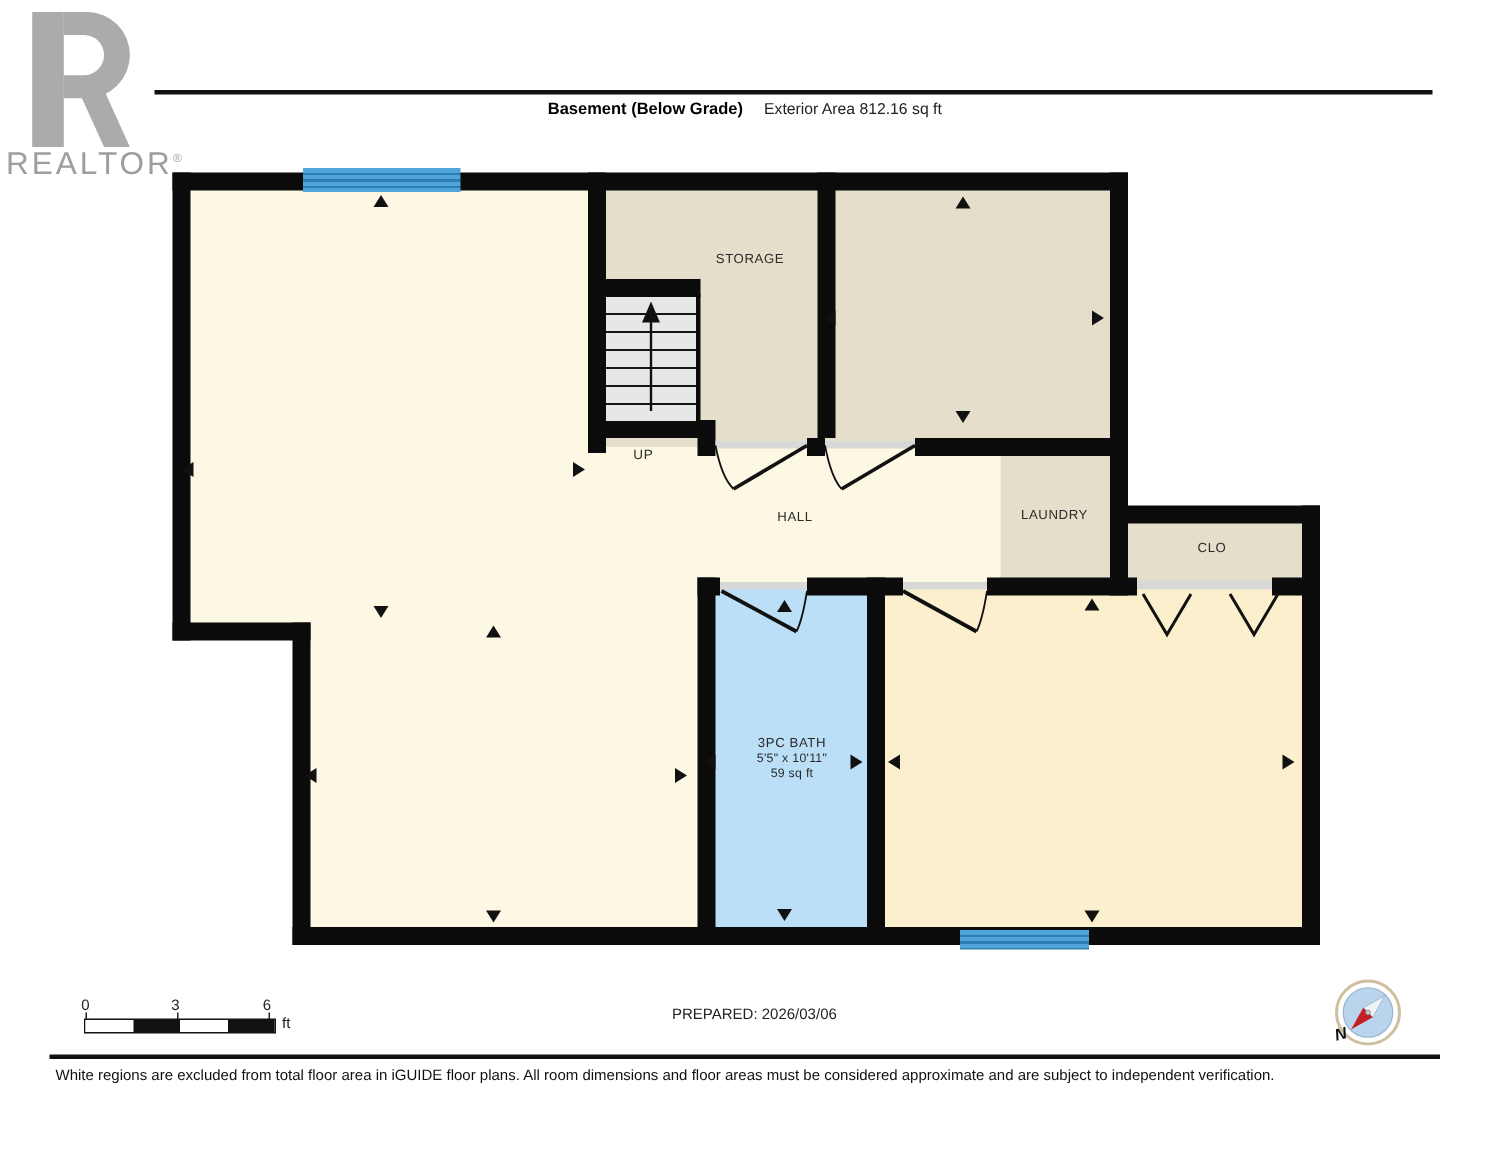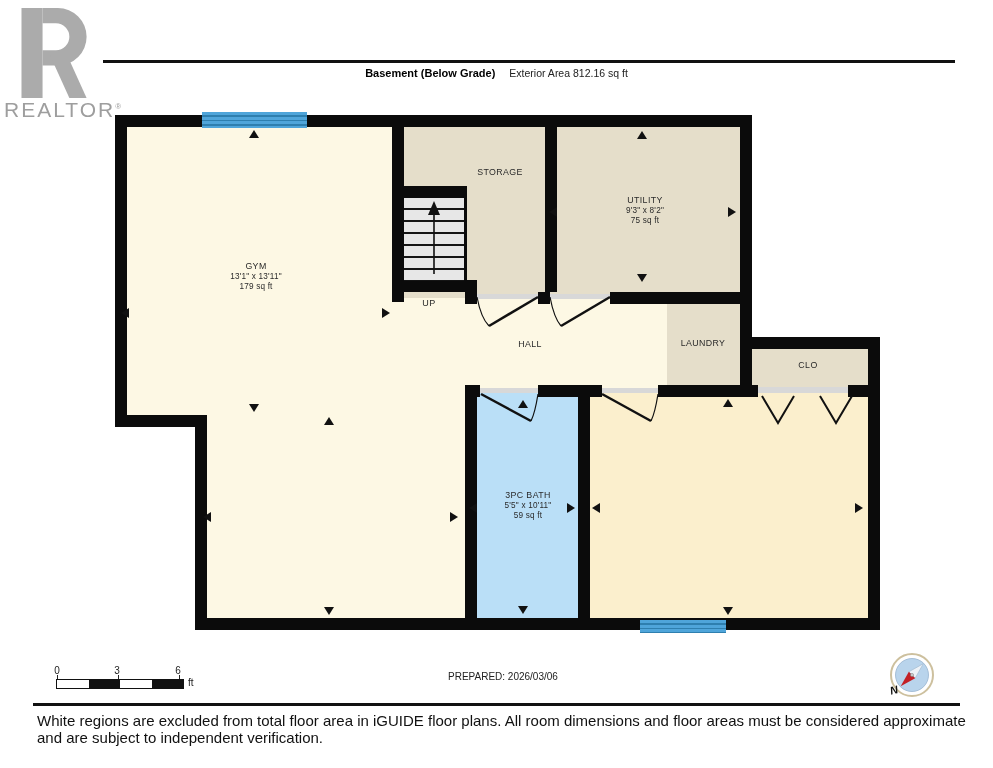--- a/index.html
+++ b/index.html
@@ -69,21 +69,21 @@
   .scale-bar{position:absolute;left:56px;top:679px;width:126px;height:8px;border:1px solid #111;
              display:flex;}
   .scale-seg{flex:1;height:100%;}
   .scale-seg.w{background:#fff;} .scale-seg.b{background:#111;}
   .scale-unit{position:absolute;left:188px;top:677px;font-size:10px;color:#222;}
   .prepared{position:absolute;left:448px;top:671px;font-size:10px;color:#222;}
   .compass{position:absolute;left:888px;top:650px;}
   .compass-n{position:absolute;left:890px;top:684px;font-size:11px;font-style:italic;
              font-weight:bold;color:#111;transform:rotate(-14deg);}
   .footer-line{position:absolute;left:33px;top:703px;width:927px;height:3px;background:#111;}
-  .disclaimer{position:absolute;left:37px;top:712px;width:930px;font-size:15px;color:#111;}
+  .disclaimer{position:absolute;left:37px;top:712px;width:930px;font-size:10px;color:#111;}
 </style>
 </head>
 <body>
 
 <div class="page">
 
   <svg class="logo-svg" width="86" height="90" viewBox="0 0 86 94">
     <rect x="8" y="0" width="22" height="94" fill="#ABABAB"></rect>
     <path fill="#ABABAB" d="M30,0 h16 a30,30 0 0 1 0,60 h-16 v-16 h14 a14,14 0 0 0 0,-28 h-14 z"></path>
     <polygon fill="#ABABAB" points="38,50 56,50 76,94 58,94"></polygon>
@@ -156,32 +156,22 @@
       <path stroke-width="1.2" d="M658,394 Q655,413 651,421"></path>
 
       <path stroke-width="2" d="M762,396 L778,423 L794,396"></path>
       <path stroke-width="2" d="M820,396 L836,423 L852,396"></path>
 
       <path stroke-width="1.6" d="M434,274 L434,210"></path>
     </g>
     <polygon fill="#111" points="434,201 428,215 440,215"></polygon>
   </svg>
 
-  <div class="room-label lbl-gym">
-    <span class="room-name">GYM</span>
-    <span class="room-dims">13'1" x 13'11"</span>
-    <span class="room-area">179 sq ft</span>
-  </div>
   <div class="room-label lbl-storage">
     <span class="room-name">STORAGE</span>
-  </div>
-  <div class="room-label lbl-utility">
-    <span class="room-name">UTILITY</span>
-    <span class="room-dims">9'3" x 8'2"</span>
-    <span class="room-area">75 sq ft</span>
   </div>
   <div class="abs lbl-up">UP</div>
   <div class="room-label lbl-hall">
     <span class="room-name">HALL</span>
   </div>
   <div class="room-label lbl-laundry">
     <span class="room-name">LAUNDRY</span>
   </div>
   <div class="room-label lbl-clo">
     <span class="room-name">CLO</span>

